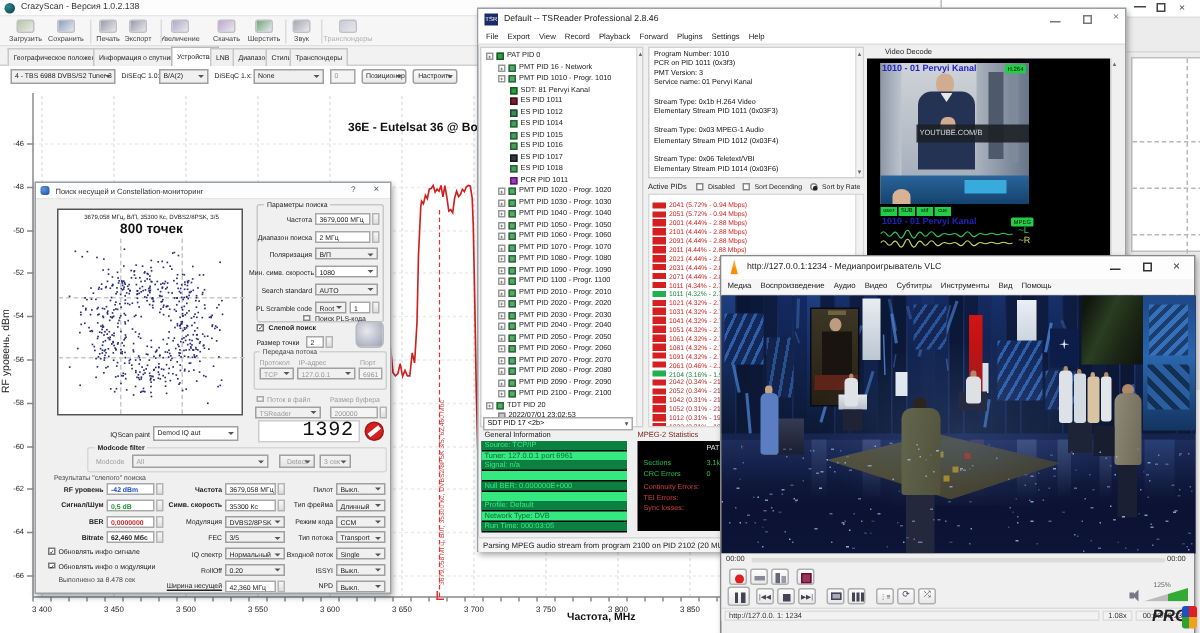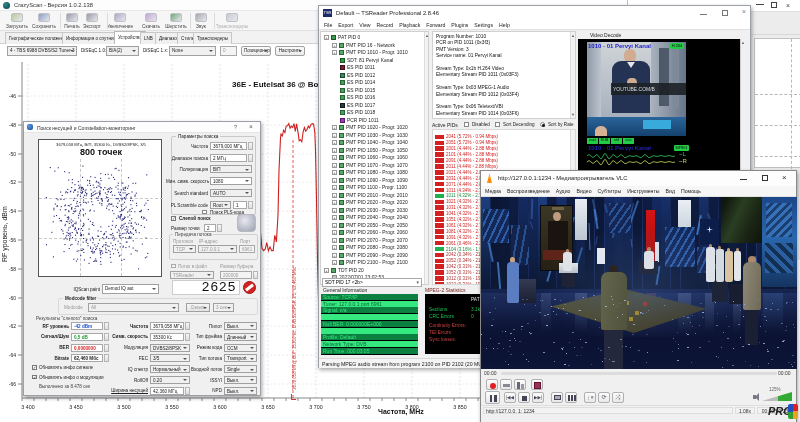--- a/index.html
+++ b/index.html
@@ -860,21 +860,21 @@
   </div>
   <div class="abs" style="left:147px;top:141.5px;width:4.5px;height:4.5px;border:1px solid #aaa;background:#f4f4f4"></div>
   <div class="lbl" style="left:154px;top:141.5px;color:#999">Поток в файл</div>
   <div class="lbl" style="left:196px;top:141.5px;color:#999">Размер буфера</div>
   <div class="combo" style="left:146px;top:148.5px;width:44px;height:8px;color:#999">TSReader</div>
   <div class="inp" style="left:196px;top:148.5px;width:32px;height:8px;background:#f4f4f4;color:#999">200000</div>
       <div class="spn" style="left:229px;top:148.5px"></div>
 
   <div class="lblr" style="left:36px;top:164.5px;width:40px">IQScan paint</div>
   <div class="combo" style="left:78px;top:162px;width:57px;height:9.5px;background:#fff">Demod IQ aut</div>
-  <div class="abs" style="left:148px;top:158px;width:68px;height:14.5px;background:#fff;border:1px solid #ccc;font-family:'Liberation Mono',monospace;font-size:13.5px;color:#111;text-align:right;line-height:13.5px;letter-spacing:0.5px;padding-right:3px">2625</div>
+  <div class="abs" style="left:148px;top:158px;width:68px;height:14.5px;background:#fff;border:1px solid #ccc;font-family:'Liberation Mono',monospace;font-size:13.5px;color:#111;text-align:right;line-height:13.5px;letter-spacing:0.5px;padding-right:3px">1392</div>
   <div class="abs" style="left:219px;top:159px;width:13px;height:13px;border-radius:50%;background:#d42020;border:1.8px solid #a01818">
      <div class="abs" style="left:0.5px;top:4px;width:9px;height:3px;background:#fff;transform:rotate(-38deg)"></div>
   </div>
 
   <div class="abs" style="left:34px;top:176px;width:200px;height:16.5px;border:1px solid #d8d8d8;border-radius:2px">
     <div class="abs" style="left:4px;top:-3px;background:#f0f0f0;font-size:4.6px;color:#222;padding:0 2px;font-weight:bold">Modcode filter</div>
     <div class="lbl" style="left:5px;top:6px;color:#999">Modcode</div>
     <div class="combo" style="left:29px;top:4px;width:91px;height:9px;color:#999">All</div>
     <div class="combo" style="left:127px;top:4px;width:24px;height:9px;text-align:center;background:linear-gradient(#f6f6f6,#e4e4e4);color:#999">Detect</div>
     <div class="combo" style="left:154px;top:4px;width:21px;height:9px;color:#999">3 сек</div>

